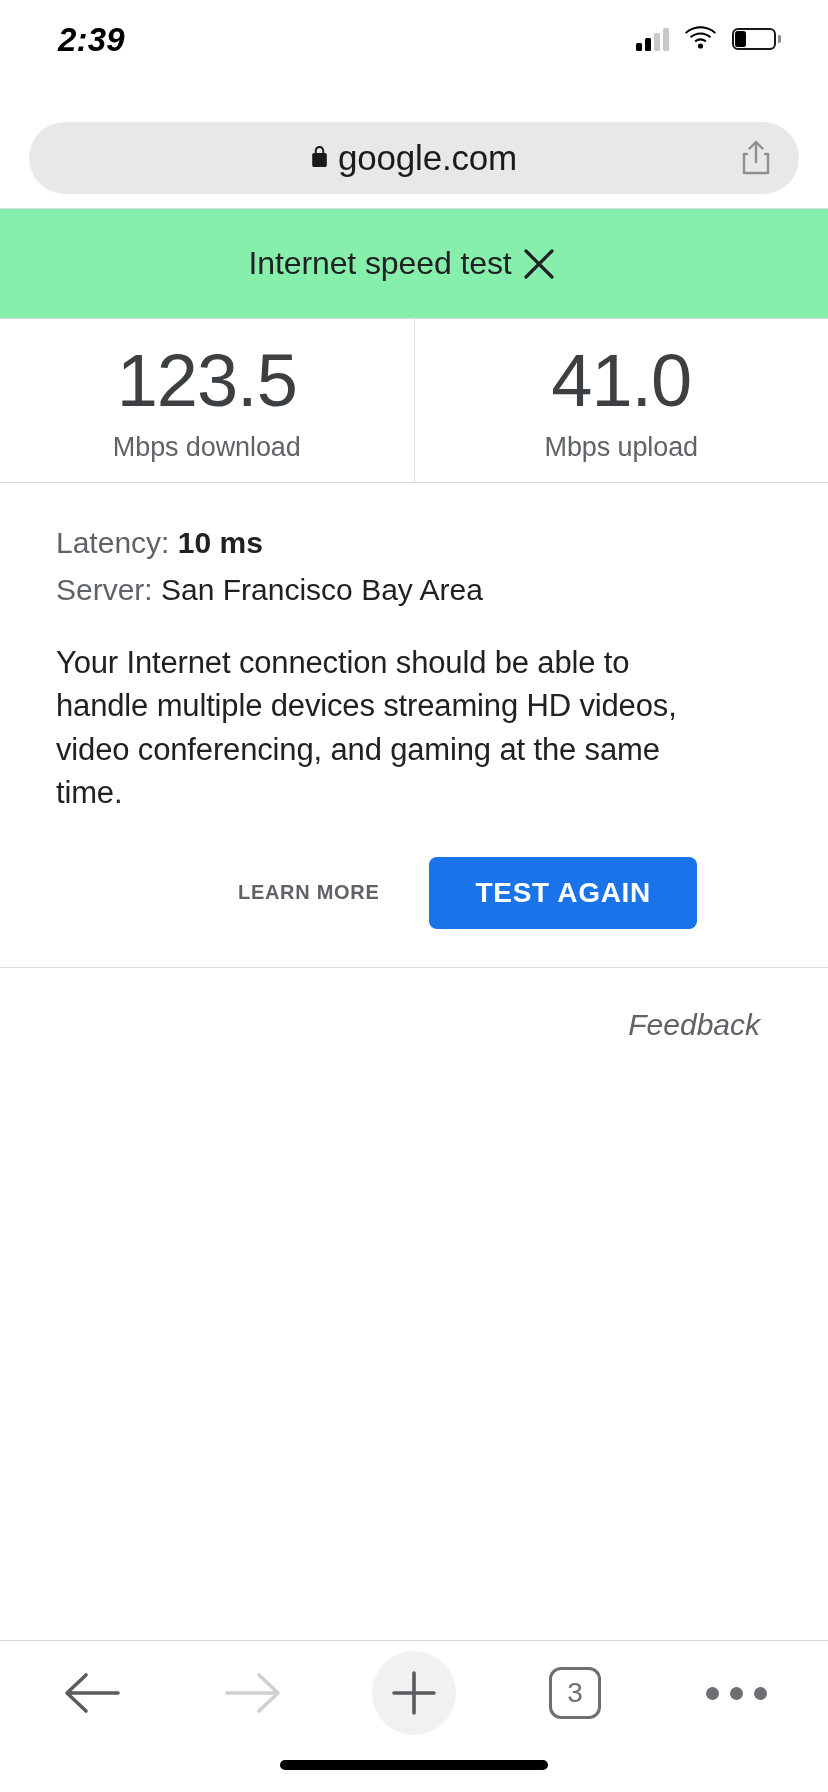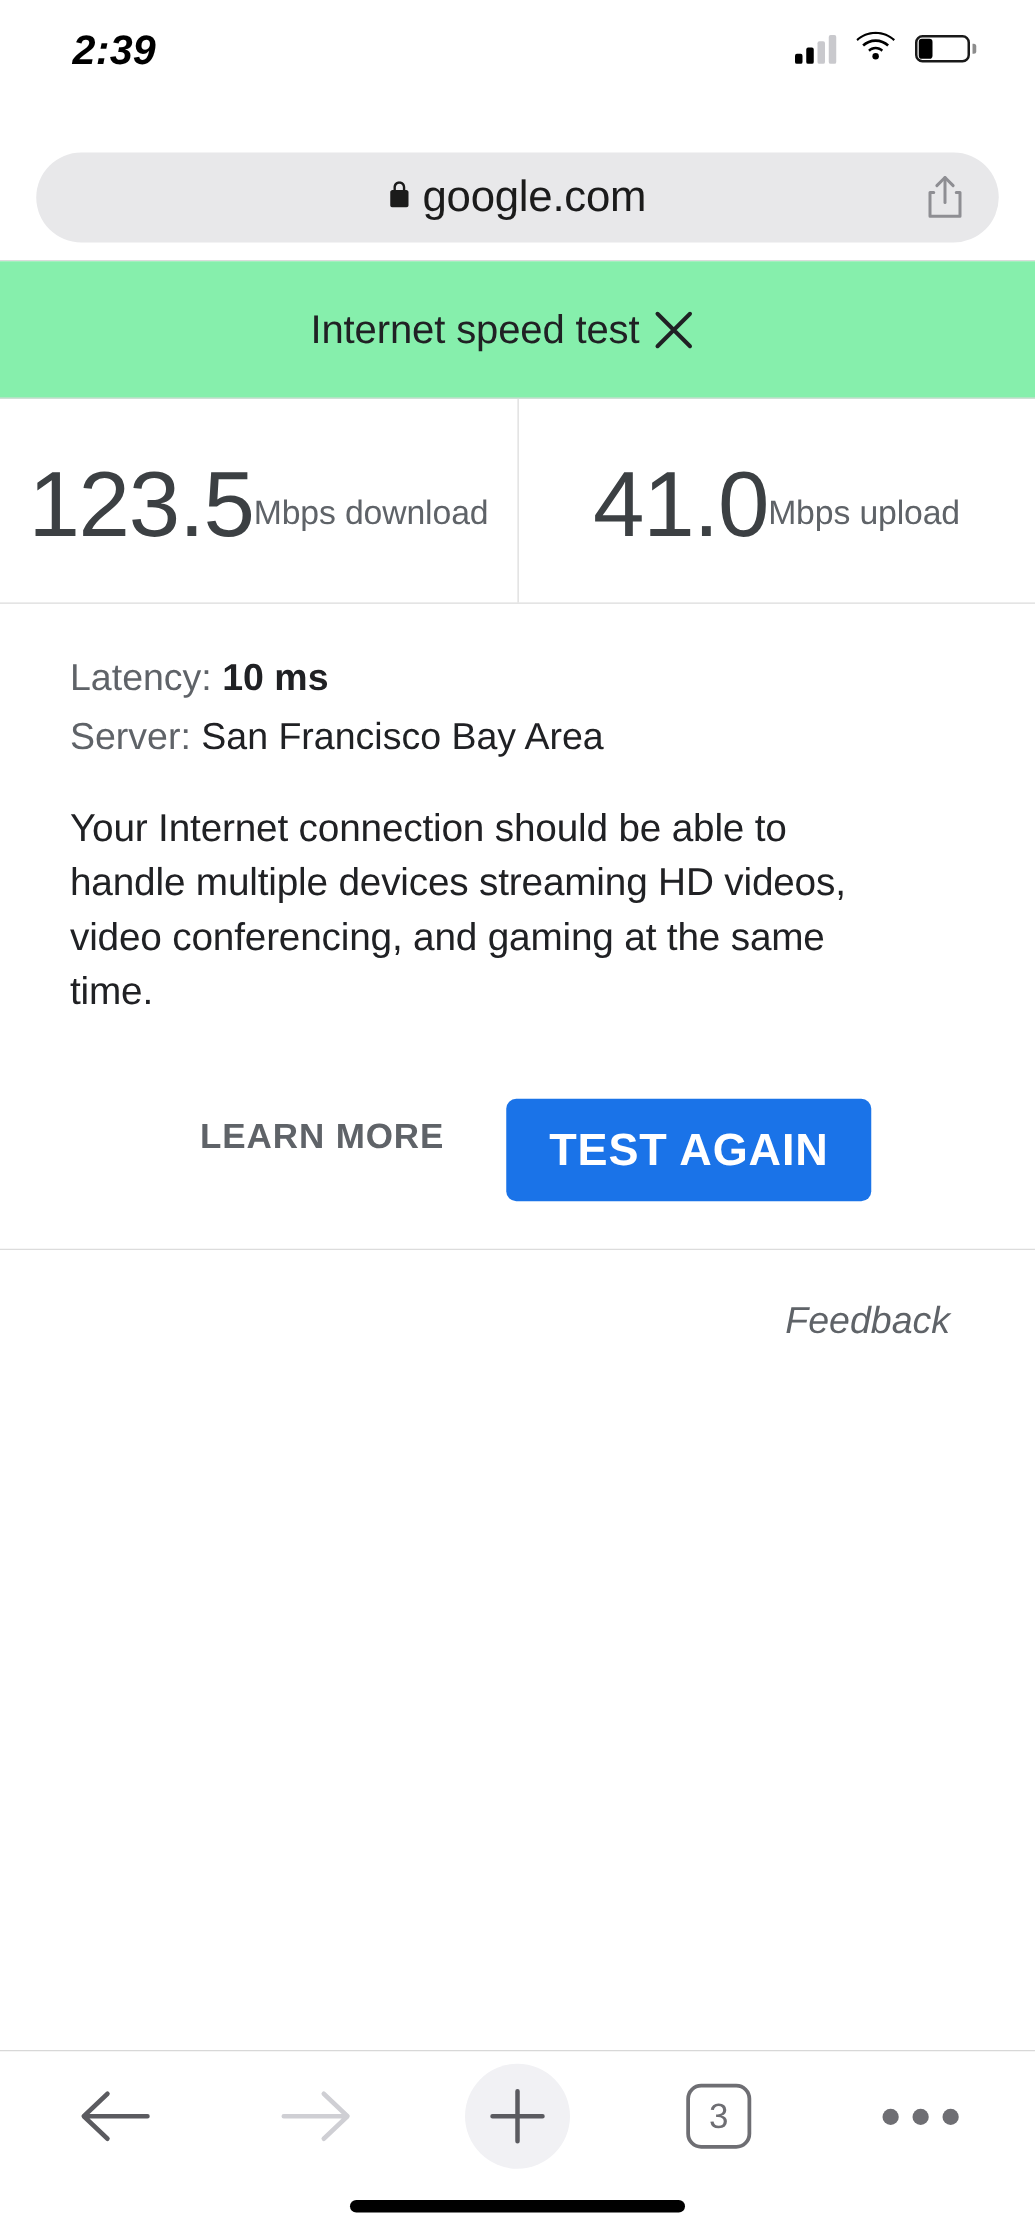--- a/index.html
+++ b/index.html
@@ -77,21 +77,21 @@
   }
   .card-title { font-size:32px; color:#202124; letter-spacing:-0.1px; }
   .close-btn {
     width:54px; height:54px; display:flex; align-items:center; justify-content:center;
     cursor:pointer;
   }
   .close-btn svg { width:34px; height:34px; }
 
   .speed-row { display:flex; height:163px; }
   .speed-cell {
-    flex:1; display:flex; flex-direction:row; align-items:center;
+    flex:1; display:flex; flex-direction:column; align-items:center;
     justify-content:center; padding-top:6px;
   }
   .speed-cell.left { border-right:1px solid #dcdcdc; }
   .speed-value {
     font-size:74px; font-weight:300; color:#3c4043; line-height:1;
     letter-spacing:-1px;
   }
   .speed-label {
     margin-top:14px; font-size:27px; color:#5f6368; letter-spacing:-0.1px;
   }
@@ -110,28 +110,28 @@
   .body-text {
     margin-top:33px; font-size:31px; line-height:1.4; color:#202124;
     letter-spacing:-0.15px; max-width:640px;
   }
 
   .actions {
     display:flex; align-items:center; justify-content:flex-end;
     gap:44px; padding:42px 75px 38px 0;
   }
   .btn-text {
-    font-size:28px; font-weight:700; color:#5f6368; letter-spacing:0.7px;
+    font-size:20px; font-weight:700; color:#5f6368; letter-spacing:0.7px;
     padding:12px 6px; cursor:pointer; background:none; border:none;
     font-family:inherit;
   }
   .btn-primary {
-    font-size:36px; font-weight:700; color:#fff; letter-spacing:0.7px;
+    font-size:28px; font-weight:700; color:#fff; letter-spacing:0.7px;
     background:#1a73e8; border:none; border-radius:8px;
-    padding:20px 34px; cursor:pointer; font-family:inherit;margin-top:22px;
+    padding:20px 46px; cursor:pointer; font-family:inherit;
   }
 
   .card-bottom-div { border-top:1px solid #dcdcdc; }
 
   .feedback-row {
     display:flex; justify-content:flex-end;
     padding:40px 68px 0 0;
   }
   .feedback {
     font-size:30px; font-style:italic; color:#5f6368; cursor:pointer;

